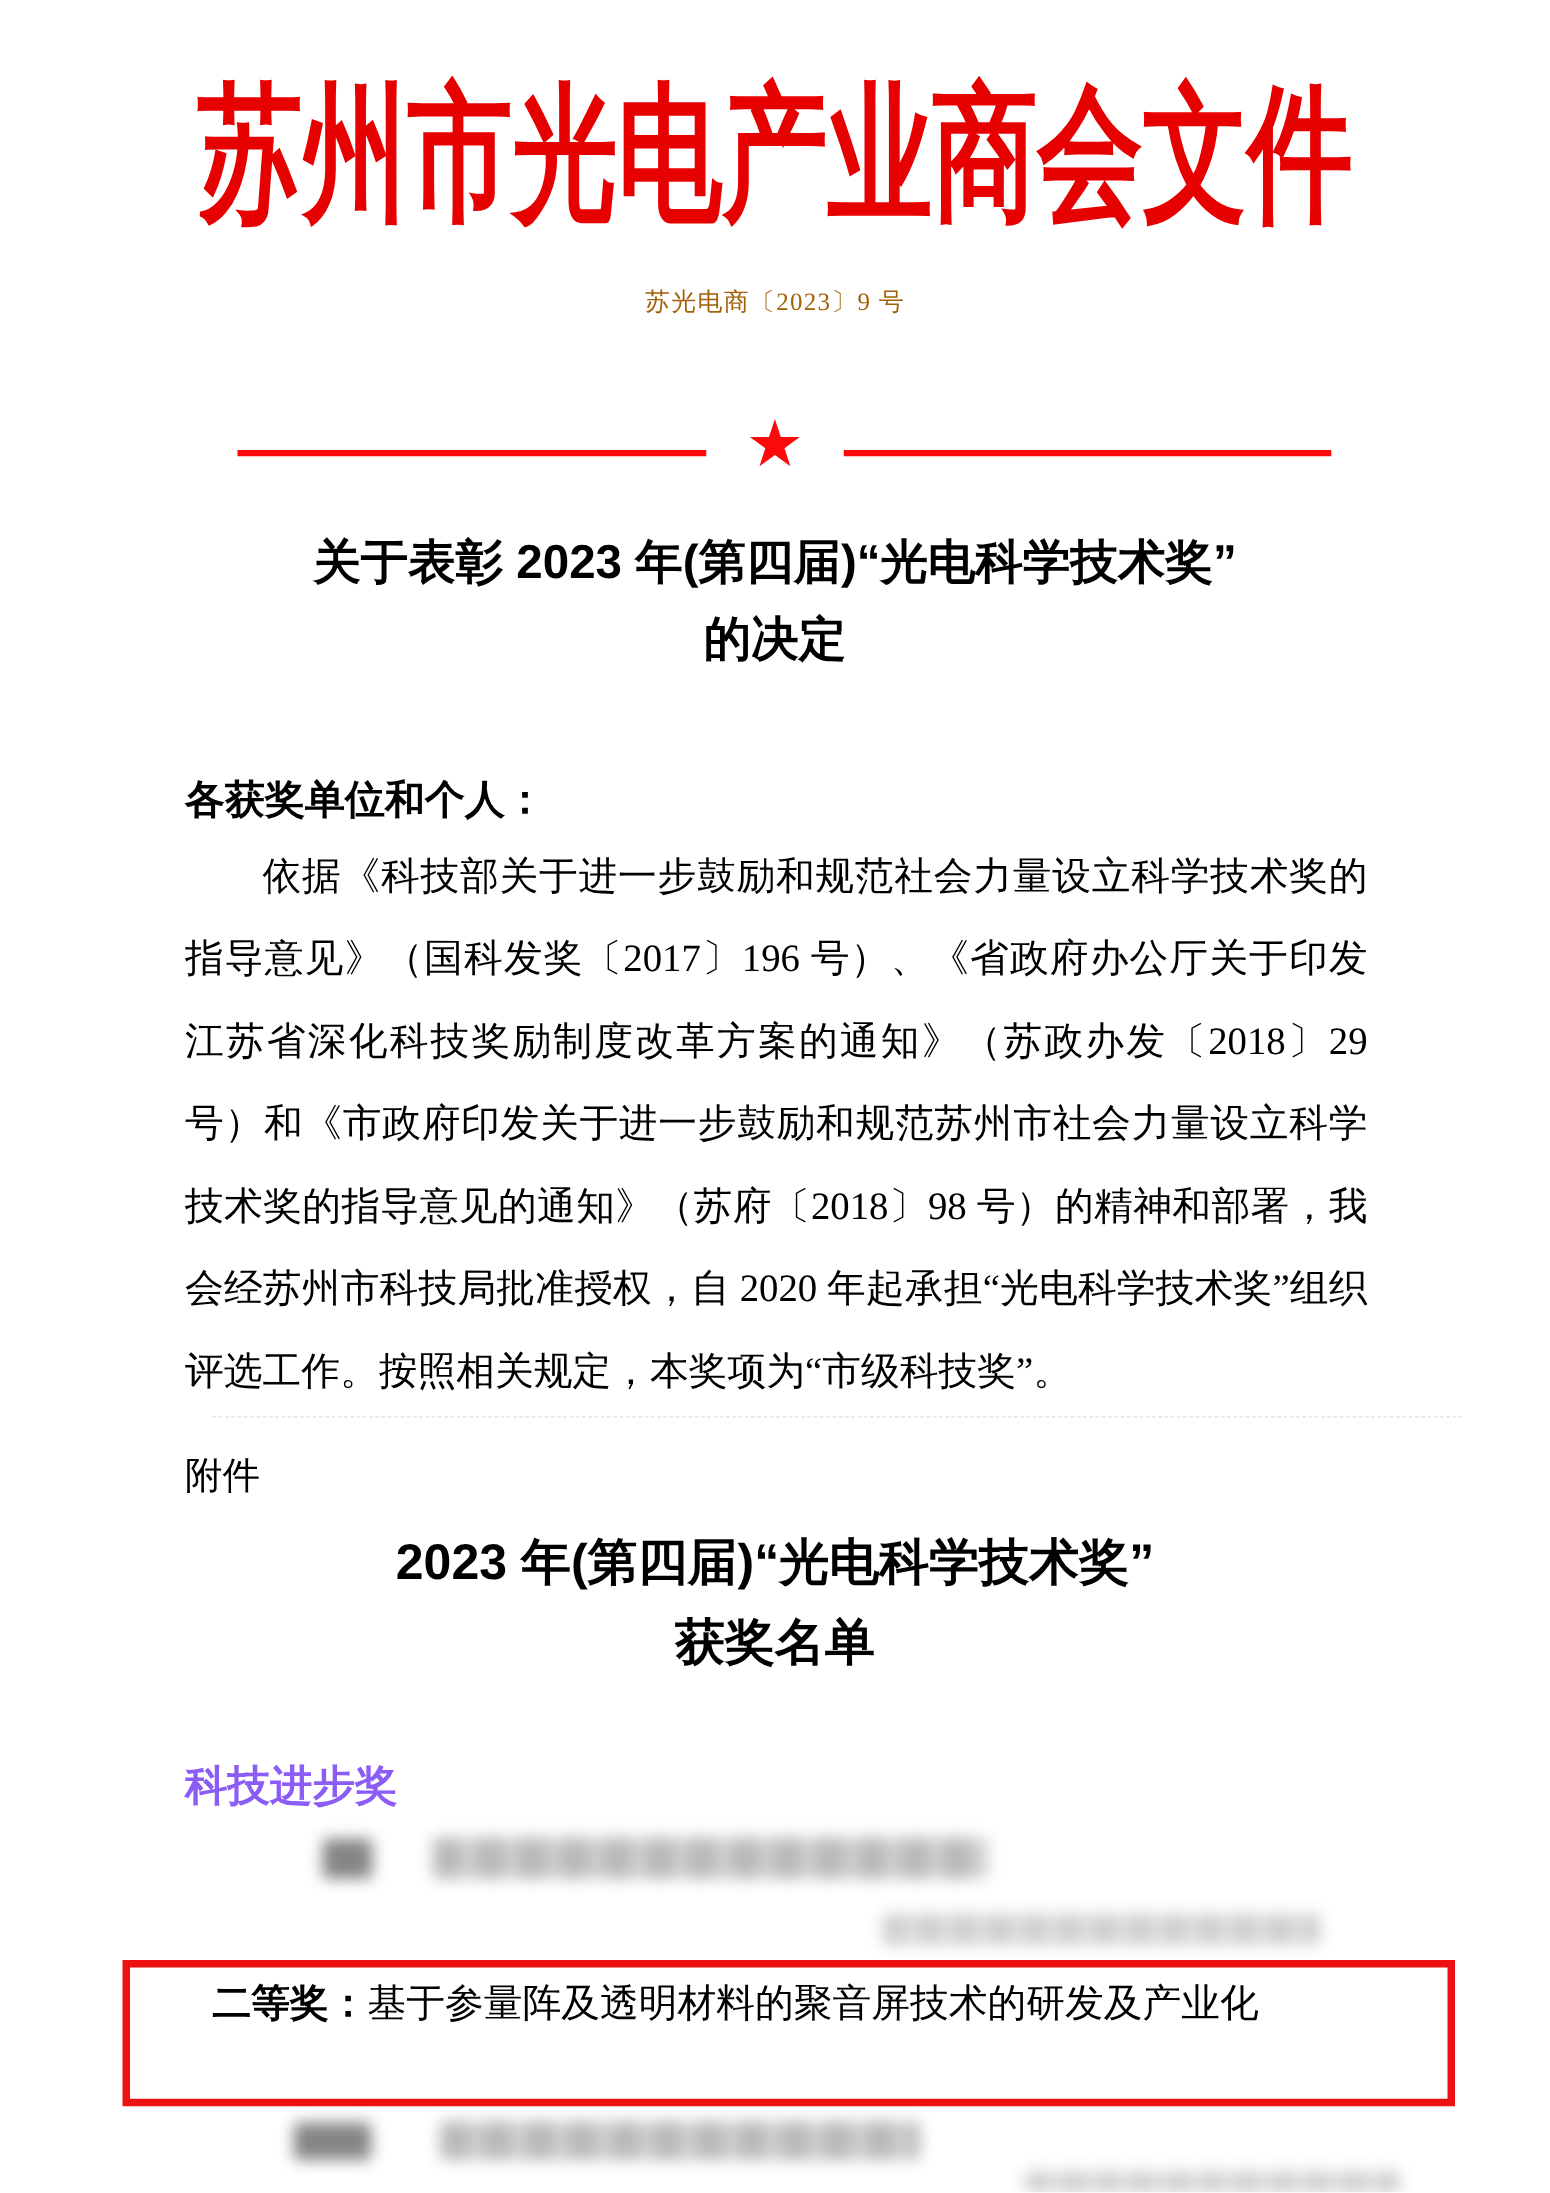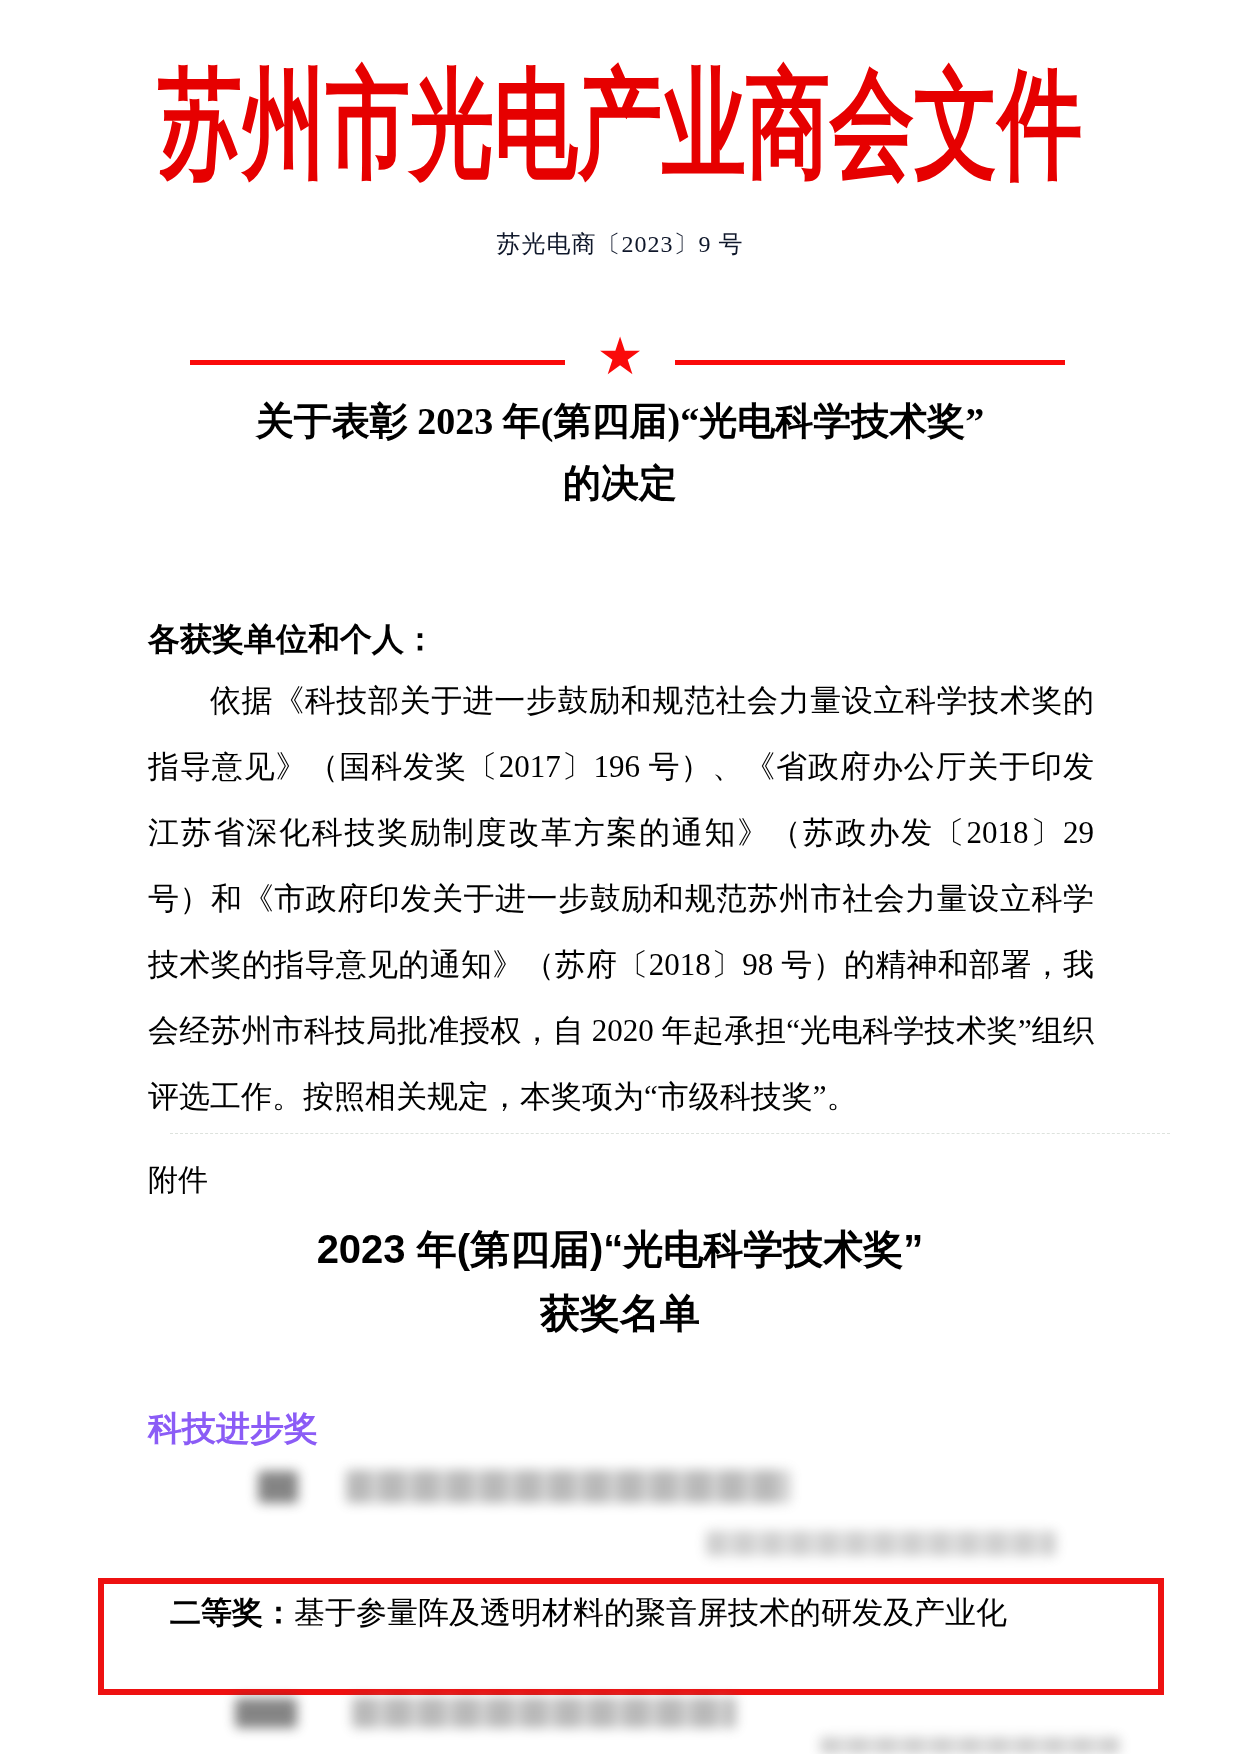--- a/index.html
+++ b/index.html
@@ -14,35 +14,35 @@
 
   
   .org-title-wrap { top:66px; }
   .org-title {
     display:inline-block;
     font-family:"Liberation Serif","DejaVu Serif",serif;
     font-weight:bold; font-size:84px; line-height:1;
     color:#e60000; letter-spacing:0px; white-space:nowrap;
     transform:scaleY(1.42); transform-origin:center top;
   }
-  .doc-number { top:228px; font-size:24px; letter-spacing:1px; color:#0f172a; }
+  .doc-number { top:228px; font-size:20px; letter-spacing:1px; color:#a16207; }
 
   
   .rule { top:360px; height:5px; background:#fa0a0a; }
   .rule-left  { left:190px; width:375px; }
   .rule-right { left:675px; width:390px; }
   .star {
     top:328px; left:50%; transform:translateX(-50%);
     font-family:"DejaVu Sans",sans-serif;
     font-size:52px; line-height:56px; color:#fa0a0a;
   }
 
   
-  .decision-title { font-family:Liberation Serif, serif;
-    font-weight:bold; font-size:38px; color:#000; }
+  .decision-title { font-family:Liberation Sans, sans-serif;
+    font-weight:bold; font-size:38px; color:#000;margin-top:28px; }
   .dt1 { top:396px; }
   .dt2 { top:458px; }
 
   
   .salutation { left:148px; top:618px; font-size:32px; font-weight:bold;
     font-family:"Liberation Sans","DejaVu Sans",sans-serif; color:#000; }
   .body-par {
     left:148px; top:668px; width:946px;
     font-size:31px; line-height:66px;
     text-align:justify; text-justify:inter-ideograph;
@@ -74,21 +74,21 @@
   .b1-grade { left:258px; top:1471px; width:40px;  height:32px; }
   .b1-text  { left:346px; top:1470px; width:444px; height:33px; }
   .b2-co    { left:706px; top:1531px; width:350px; height:25px; }
   .b3-grade { left:235px; top:1698px; width:62px;  height:30px; }
   .b3-text  { left:352px; top:1697px; width:384px; height:31px; }
   .b4-co    { left:820px; top:1737px; width:300px; height:17px; }
 
   
   .award-box {
     left:98px; top:1568px; width:1054px; height:105px;
-    border:6px solid #ee1111; background:transparent;margin-top:10px;
+    border:6px solid #ee1111; background:transparent;
   }
   .award-line { position:absolute; left:66px; top:8px; font-size:31px;
     white-space:nowrap; color:#000; }
   .award-grade { font-family:"Liberation Sans","DejaVu Sans",sans-serif;
     font-weight:bold; }
   .award-project { font-family:"Liberation Serif","DejaVu Serif",serif; }
   .award-company { position:absolute; right:70px; top:62px; font-size:30px;
     color:#000; white-space:nowrap; }
 </style>
 </head>

